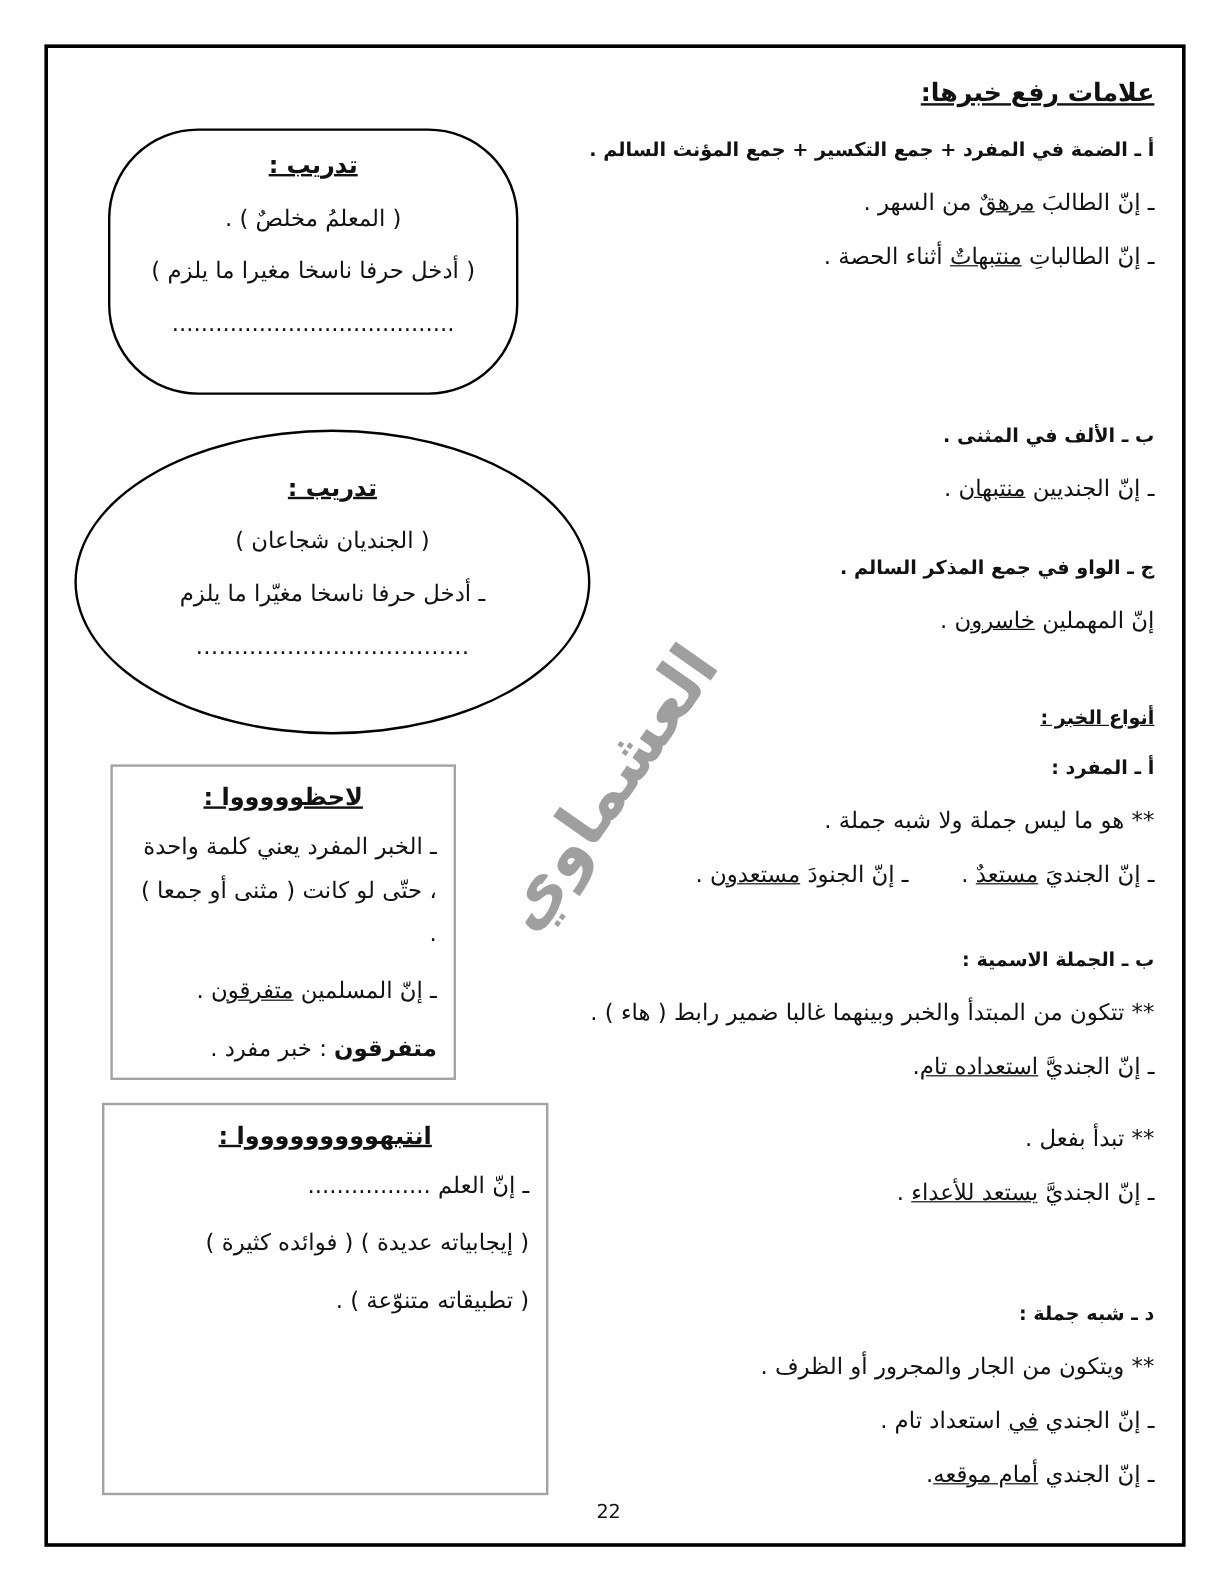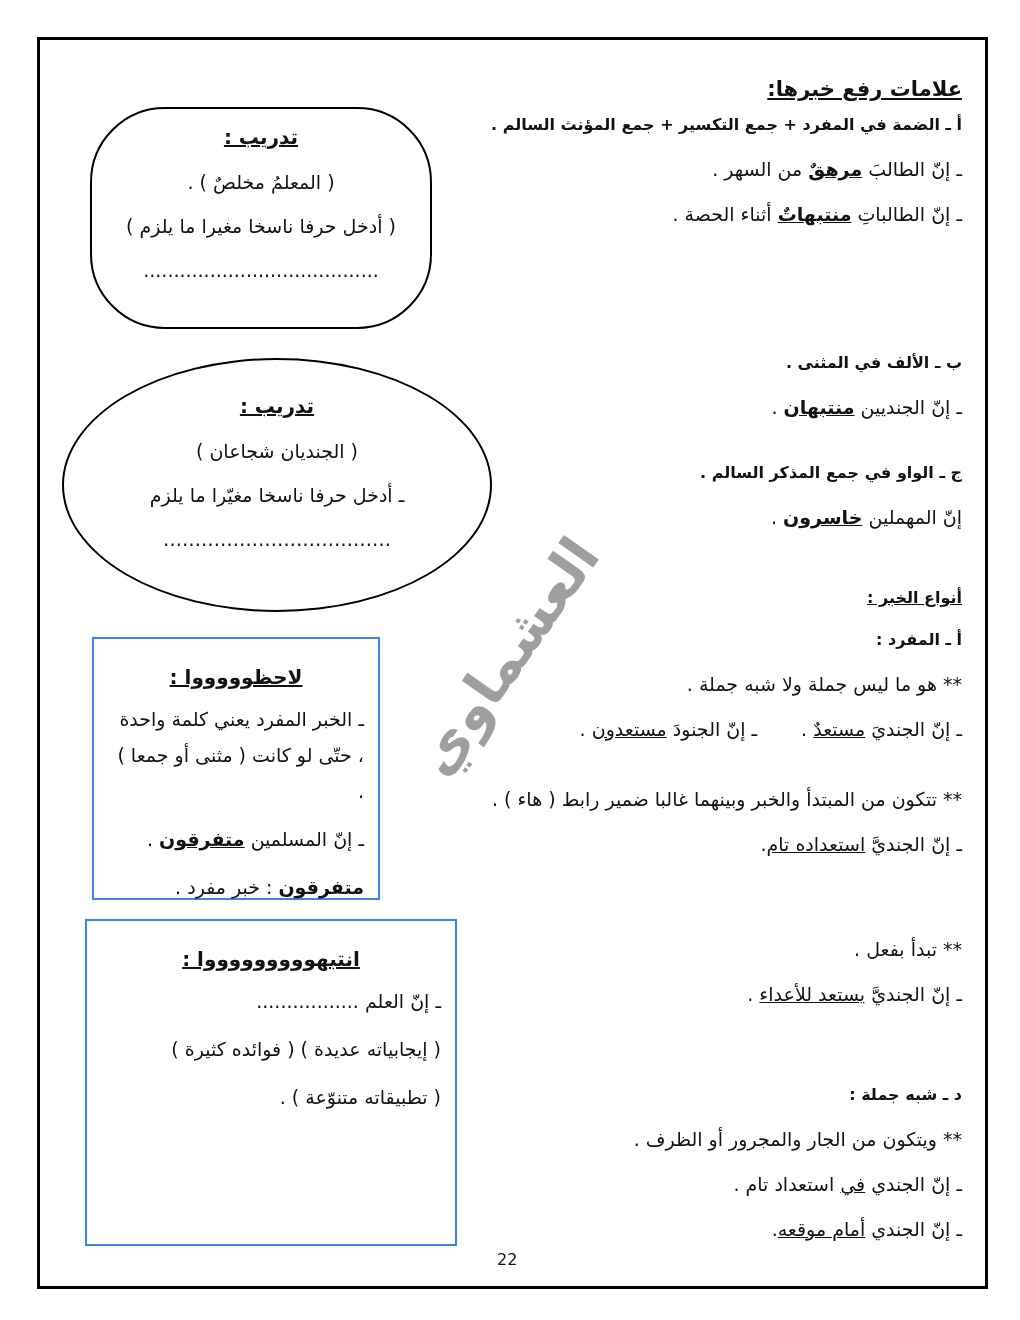--- a/index.html
+++ b/index.html
@@ -4,56 +4,56 @@
 <style>
   html,body{margin:0;padding:0;}
   body{
     width:1020px;height:1320px;position:relative;overflow:hidden;
     background:#ffffff;color:#121212;
     font-family:"DejaVu Sans",sans-serif;
   }
   .frame{position:absolute;left:37px;top:37px;width:945px;height:1246px;border:3px solid #000;z-index:1;}
   .u{text-decoration:underline;}
   .b{font-weight:bold;}
-  .em{font-weight:bold;text-decoration:underline;}
+  .em{font-weight:normal;text-decoration:underline;}
   .uo{text-decoration:underline;}
   .main{position:absolute;top:55px;right:58px;width:484px;direction:rtl;text-align:right;font-size:19px;z-index:3;}
   .sec{position:absolute;right:0;width:100%;}
   .line{line-height:45px;white-space:nowrap;}
   .h{font-weight:bold;font-size:16px;}
   .title{font-size:21px;}
   .spacer{display:inline-block;width:44px;}
   
   .shape{position:absolute;direction:rtl;text-align:center;z-index:3;font-size:19px;}
   .bubble{left:90px;top:107px;width:342px;height:222px;border:2px solid #000;border-radius:75px;padding-top:16px;box-sizing:border-box;}
   .ellipse{left:62px;top:358px;width:430px;height:254px;border:2px solid #000;border-radius:50%;padding-top:34px;box-sizing:border-box;}
   .shape-title{font-weight:bold;font-size:20px;text-decoration:underline;}
   .shape-line{margin-top:22px;}
-  .box{position:absolute;direction:rtl;text-align:right;border:2px solid #3b82f6;box-sizing:border-box;z-index:3;font-size:19px;padding:26px 14px;}
+  .box{position:absolute;direction:rtl;text-align:right;border:2px solid #a3a3a3;box-sizing:border-box;z-index:3;font-size:19px;padding:13px 14px;}
   .notice-box{left:92px;top:637px;width:288px;height:263px;}
   .attention-box{left:85px;top:919px;width:372px;height:327px;}
   .box-title{text-align:center;font-weight:bold;font-size:20px;text-decoration:underline;margin-bottom:12px;}
   .box p{margin:0 0 12px 0;line-height:36px;}
   .watermark{
     position:absolute;left:365px;top:625px;width:280px;height:60px;
     direction:rtl;text-align:center;font-size:56px;font-weight:bold;
     color:#8f8f8f;opacity:0.85;transform:rotate(-55deg);z-index:2;white-space:nowrap;
   }
   .page-number{position:absolute;left:497px;top:1250px;font-size:16px;z-index:3;}
 </style>
 </head>
 <body>
 
 <div class="frame"></div>
 
 <div class="watermark">العشماوي</div>
 
 <div class="main">
 
-  <div class="sec" style="top:12px">
+  <div class="sec" style="top:0">
     <div class="line title b u">علامات رفع خبرها:</div>
   </div>
 
   <div class="sec" style="top:47px">
     <div class="line h">أ ـ الضمة في المفرد + جمع التكسير + جمع المؤنث السالم .</div>
     <div class="line"><span>ـ إنّ الطالبَ </span><span class="em">مرهقٌ</span><span> من السهر .</span></div>
     <div class="line"><span>ـ إنّ الطالباتِ </span><span class="em">منتبهاتٌ</span><span> أثناء الحصة .</span></div>
   </div>
 
   <div class="sec" style="top:285px">
@@ -70,20 +70,21 @@
     <div class="line h u">أنواع الخبر :</div>
   </div>
 
   <div class="sec" style="top:562px">
     <div class="line h">أ ـ المفرد :</div>
     <div class="line">** هو ما ليس جملة ولا شبه جملة .</div>
     <div class="line"><span>ـ إنّ الجنديَ </span><span class="uo">مستعدٌ</span><span> .</span><span class="spacer"></span><span>ـ إنّ الجنودَ </span><span class="uo">مستعدون</span><span> .</span></div>
   </div>
 
   <div class="sec" style="top:722px">
+    <div class="line h">ب ـ الجملة الاسمية :</div>
     <div class="line">** تتكون من المبتدأ والخبر وبينهما غالبا ضمير رابط ( هاء ) .</div>
     <div class="line"><span>ـ إنّ الجنديَّ </span><span class="uo">استعداده تام</span><span>.</span></div>
   </div>
 
   <div class="sec" style="top:872px">
     <div class="line">** تبدأ بفعل .</div>
     <div class="line"><span>ـ إنّ الجنديَّ </span><span class="uo">يستعد للأعداء</span><span> .</span></div>
   </div>
 
   <div class="sec" style="top:1017px">

